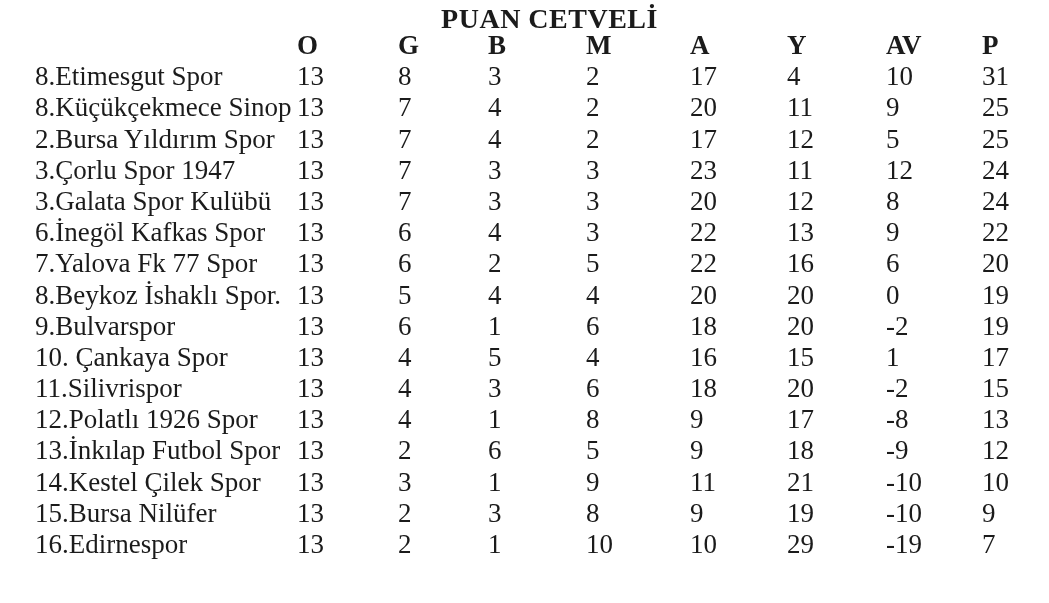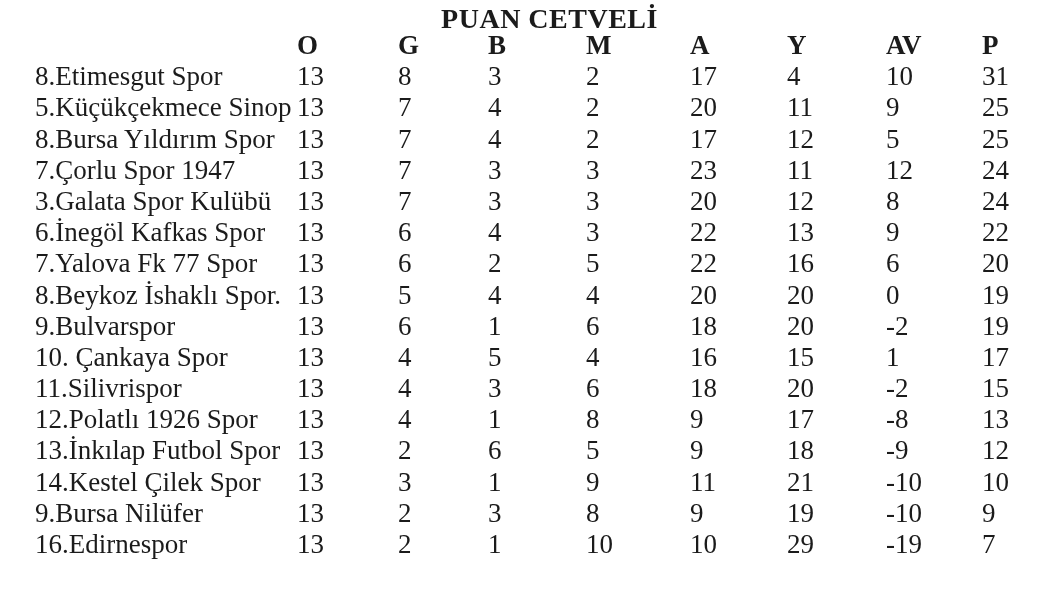--- a/index.html
+++ b/index.html
@@ -67,39 +67,39 @@
       <div class="hcell">P</div>
       <div class="cell">8.Etimesgut Spor</div>
       <div class="cell">13</div>
       <div class="cell">8</div>
       <div class="cell">3</div>
       <div class="cell">2</div>
       <div class="cell">17</div>
       <div class="cell">4</div>
       <div class="cell">10</div>
       <div class="cell">31</div>
-      <div class="cell">5.Küçükçekmece Sinop</div>
+      <div class="cell">8.Küçükçekmece Sinop</div>
       <div class="cell">13</div>
       <div class="cell">7</div>
       <div class="cell">4</div>
       <div class="cell">2</div>
       <div class="cell">20</div>
       <div class="cell">11</div>
       <div class="cell">9</div>
       <div class="cell">25</div>
-      <div class="cell">8.Bursa Yıldırım Spor</div>
+      <div class="cell">2.Bursa Yıldırım Spor</div>
       <div class="cell">13</div>
       <div class="cell">7</div>
       <div class="cell">4</div>
       <div class="cell">2</div>
       <div class="cell">17</div>
       <div class="cell">12</div>
       <div class="cell">5</div>
       <div class="cell">25</div>
-      <div class="cell">7.Çorlu Spor 1947</div>
+      <div class="cell">3.Çorlu Spor 1947</div>
       <div class="cell">13</div>
       <div class="cell">7</div>
       <div class="cell">3</div>
       <div class="cell">3</div>
       <div class="cell">23</div>
       <div class="cell">11</div>
       <div class="cell">12</div>
       <div class="cell">24</div>
       <div class="cell">3.Galata Spor Kulübü</div>
       <div class="cell">13</div>
@@ -184,21 +184,21 @@
       <div class="cell">12</div>
       <div class="cell">14.Kestel Çilek Spor</div>
       <div class="cell">13</div>
       <div class="cell">3</div>
       <div class="cell">1</div>
       <div class="cell">9</div>
       <div class="cell">11</div>
       <div class="cell">21</div>
       <div class="cell">-10</div>
       <div class="cell">10</div>
-      <div class="cell">9.Bursa Nilüfer</div>
+      <div class="cell">15.Bursa Nilüfer</div>
       <div class="cell">13</div>
       <div class="cell">2</div>
       <div class="cell">3</div>
       <div class="cell">8</div>
       <div class="cell">9</div>
       <div class="cell">19</div>
       <div class="cell">-10</div>
       <div class="cell">9</div>
       <div class="cell">16.Edirnespor</div>
       <div class="cell">13</div>

